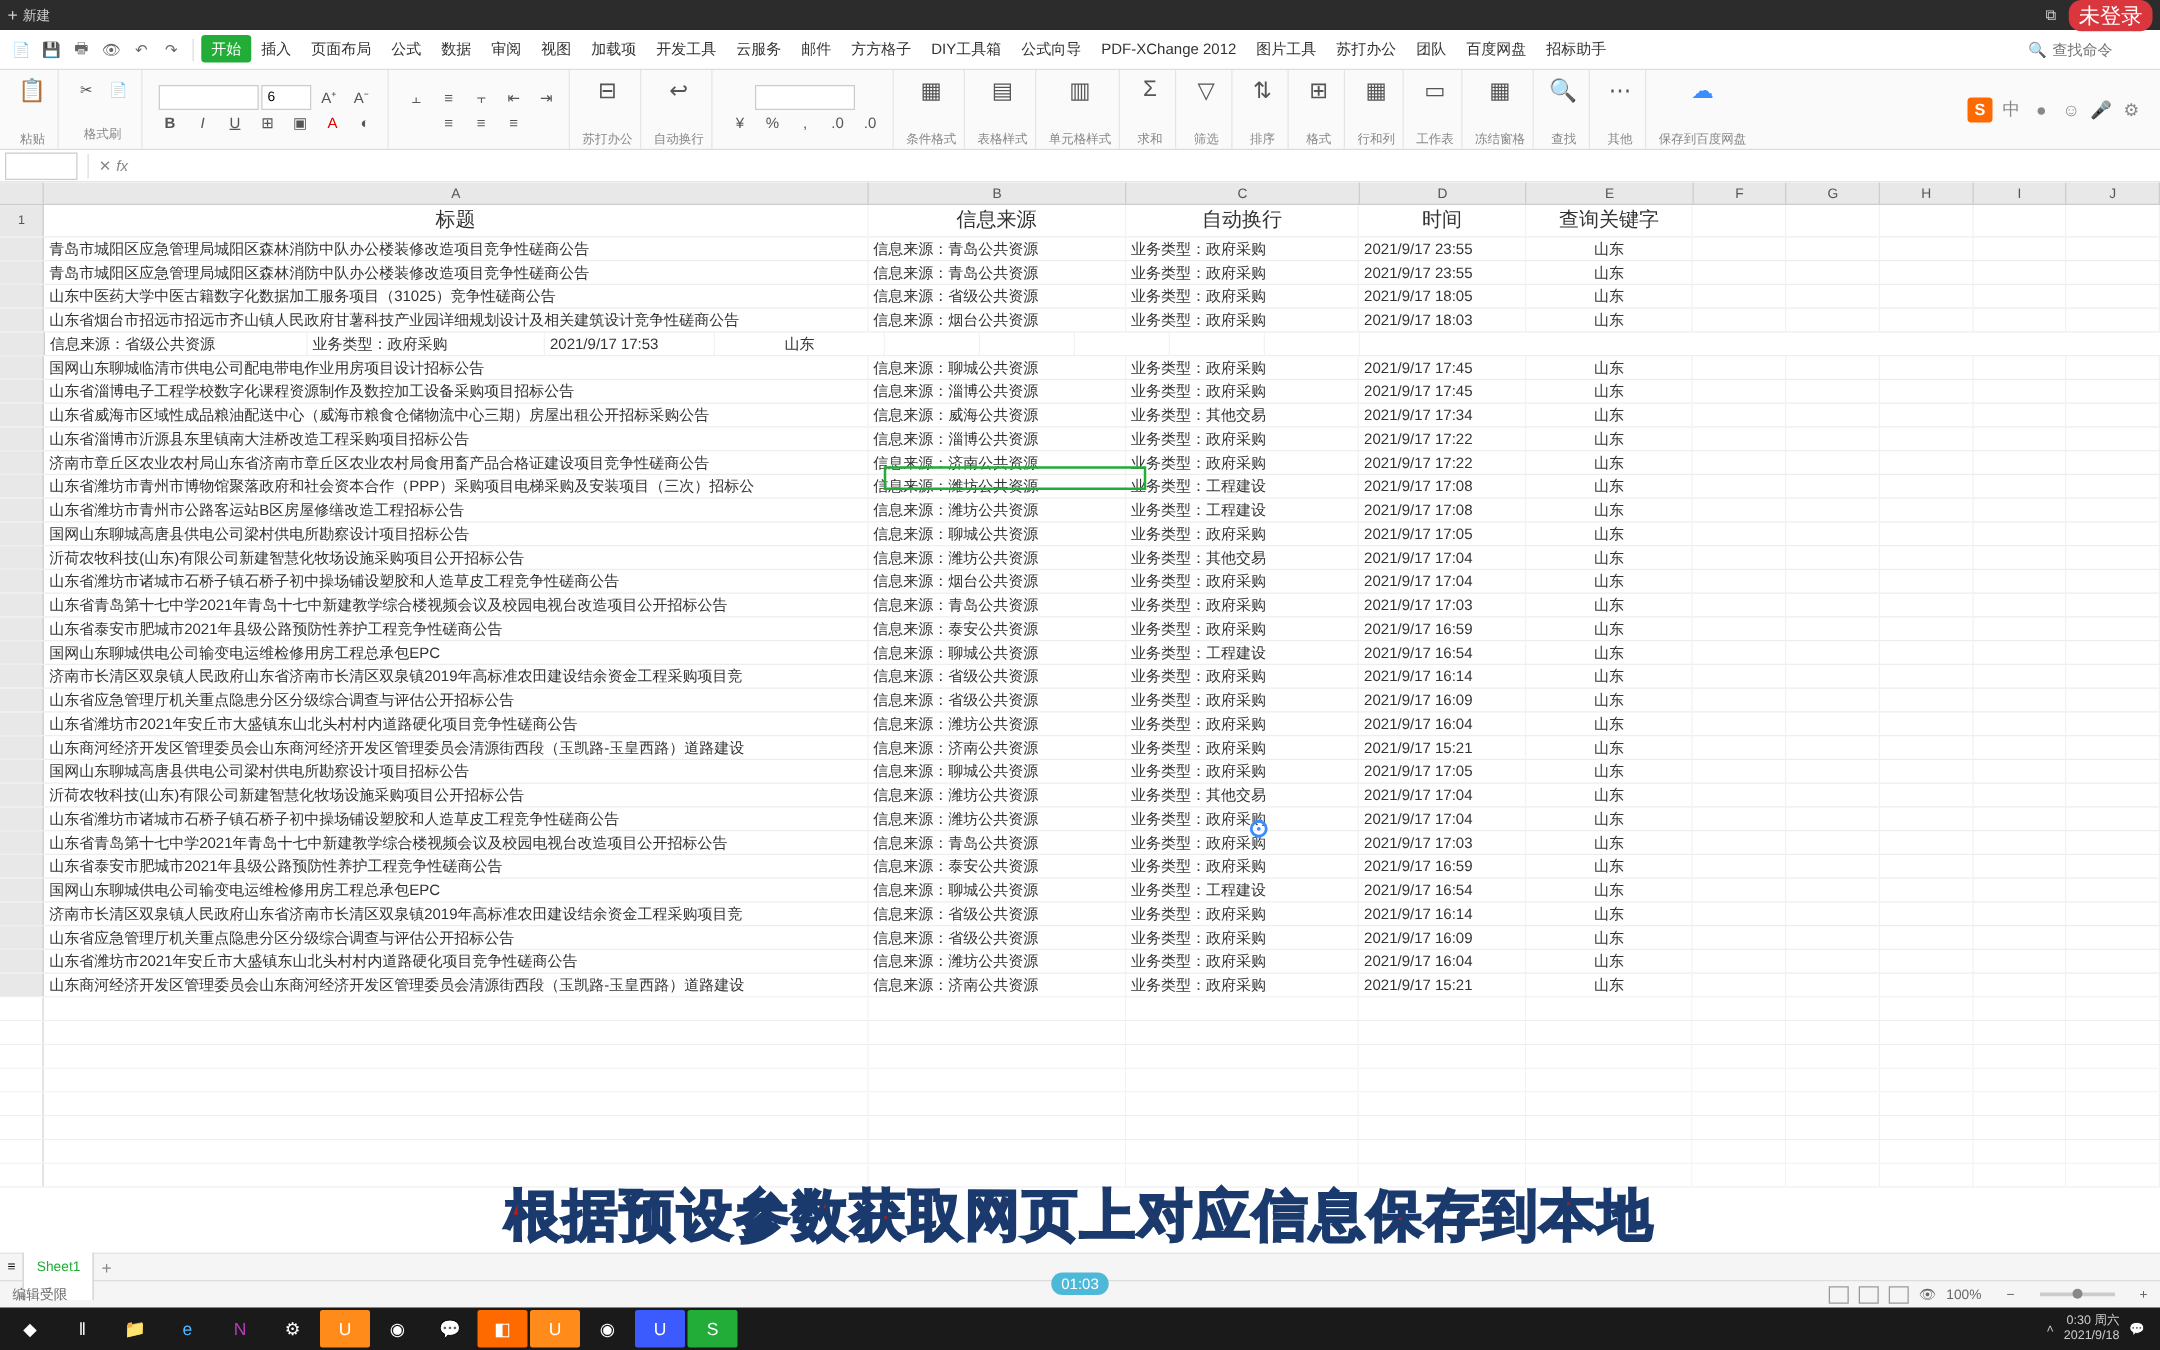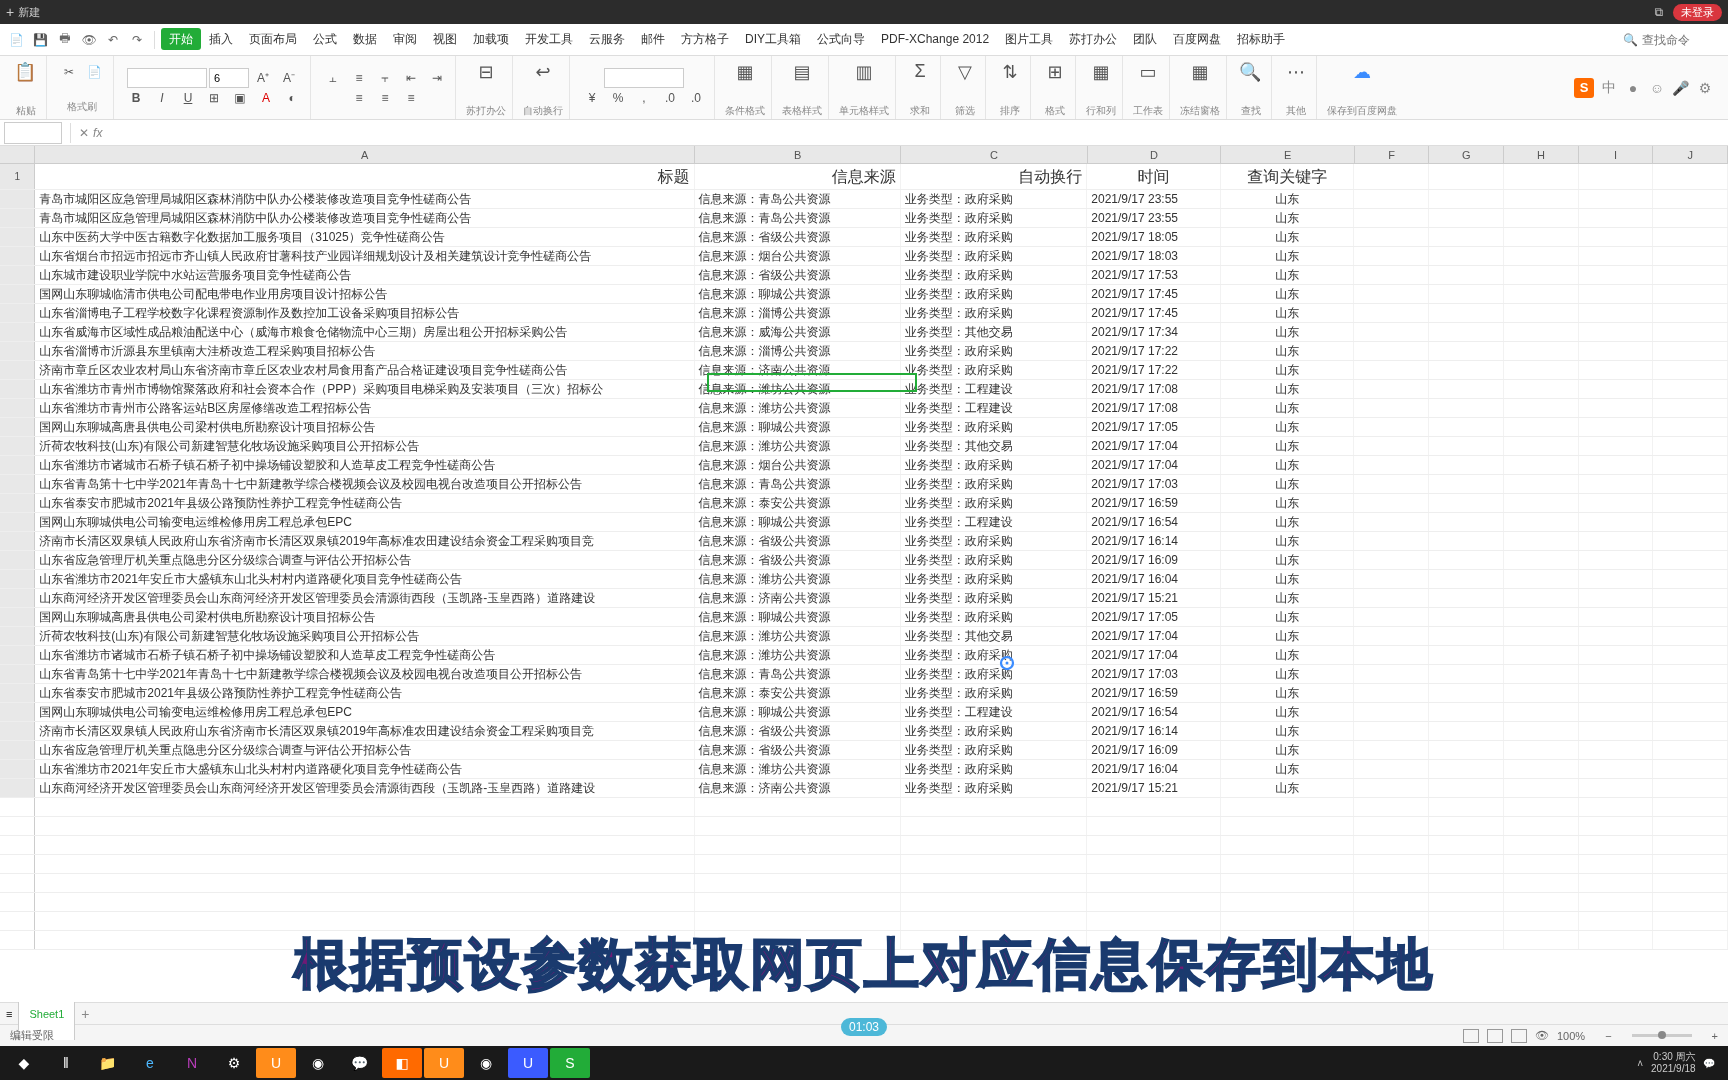--- a/index.html
+++ b/index.html
@@ -1,21 +1,21 @@
 <!DOCTYPE html>
 <html><head>
 <meta charset="utf-8">
 <style>
 *{margin:0;padding:0;box-sizing:border-box;font-family:"Microsoft YaHei",SimSun,sans-serif;}
 body{background:#f0f0f0;width:1728px;height:1080px;overflow:hidden;position:relative;}
 .titlebar{height:24px;background:#2c2c2c;display:flex;align-items:center;padding:0 6px;color:#ccc;font-size:11px;}
 .titlebar .newbtn{display:flex;align-items:center;gap:4px;}
 .titlebar .plus{font-size:14px;}
 .titlebar .right{margin-left:auto;display:flex;align-items:center;gap:10px;}
-.titlebar .login{background:#d9363e;color:#fff;padding:1px 8px;border-radius:10px;font-size:11px;}
+.titlebar .login{background:#d9363e;color:#fff;padding:1px 8px;border-radius:10px;font-size:17px;}
 .menubar{height:32px;background:#fff;border-bottom:1px solid #ddd;display:flex;align-items:center;padding:0 6px;gap:2px;font-size:12px;color:#333;}
 .menubar .icon-btn{width:22px;height:22px;display:flex;align-items:center;justify-content:center;color:#666;}
 .menubar .sep{width:1px;height:18px;background:#ddd;margin:0 4px;}
 .menubar .tab{padding:4px 8px;cursor:pointer;}
 .menubar .tab.active{background:#22ac38;color:#fff;border-radius:3px;}
 .menubar .search{margin-left:auto;display:flex;align-items:center;gap:4px;color:#888;font-size:12px;}
 .menubar .search input{border:none;outline:none;width:80px;font-size:12px;}
 .toolbar{height:64px;background:#fafafa;border-bottom:1px solid #ddd;display:flex;align-items:center;padding:0 6px;gap:4px;}
 .tb-group{display:flex;flex-direction:column;align-items:center;padding:0 6px;border-right:1px solid #e5e5e5;height:100%;justify-content:center;}
 .tb-group .lbl{font-size:10px;color:#888;margin-top:18px;}
@@ -36,27 +36,27 @@
 .col-headers{display:flex;height:18px;background:#e8e8e8;border-bottom:1px solid #ccc;}
 .corner{width:36px;border-right:1px solid #ccc;background:#e8e8e8;}
 .ch{border-right:1px solid #ccc;text-align:center;font-size:11px;color:#555;line-height:18px;}
 .chA{width:672px;}.chB{width:210px;}.chC{width:190px;}.chD{width:136px;}.chE{width:136px;}.chF{width:76px;}.chG{width:76px;}.chH{width:76px;}.chI{width:76px;}.chJ{width:76px;}
 .rows{height:calc(100% - 18px);overflow:hidden;}
 .row{display:flex;height:19px;border-bottom:1px solid #eee;}
 .row.hdr{height:26px;}
 .rh{width:36px;border-right:1px solid #ccc;background:#e8e8e8;font-size:10px;color:#555;text-align:center;line-height:19px;}
 .row.hdr .rh{line-height:26px;}
 .cell{border-right:1px solid #f2f2f2;font-size:12px;color:#333;padding:0 4px;white-space:nowrap;overflow:hidden;line-height:19px;}
-.row.hdr .cell{font-size:16px;line-height:26px;text-align:right;}
+.row.hdr .cell{font-size:16px;line-height:26px;text-align:center;}
 .cA{width:672px;}.cB{width:210px;}.cC{width:190px;}.cD{width:136px;}.cE{width:136px;text-align:center;}.cF{width:76px;}.cG{width:76px;}.cH{width:76px;}.cI{width:76px;}.cJ{width:76px;}
 .row.hdr .cD,.row.hdr .cE{text-align:center;}
 .row.empty .cell,.row.empty .rh{background:#fff;}
 .sel-cell{position:absolute;border:2px solid #22ac38;pointer-events:none;}
 .cursor-img{position:absolute;width:18px;height:18px;left:998px;top:508px;pointer-events:none;}
-.overlay-text{position:absolute;left:0;right:0;bottom:78px;text-align:center;font-size:55px;font-weight:bold;color:#701a75;-webkit-text-stroke:2px #1a3a6e;letter-spacing:2px;font-family:"Microsoft YaHei";}
+.overlay-text{position:absolute;left:0;right:0;bottom:78px;text-align:center;font-size:44px;font-weight:bold;color:#b91c1c;-webkit-text-stroke:2px #1a3a6e;letter-spacing:2px;font-family:"Microsoft YaHei";}
 .time-badge{position:absolute;left:50%;transform:translateX(-50%);bottom:44px;background:#4db8d8;color:#fff;font-size:12px;padding:2px 8px;border-radius:10px;}
 .sheet-tabs{height:22px;background:#f5f5f5;border-top:1px solid #ddd;display:flex;align-items:center;padding:0 6px;gap:6px;font-size:11px;}
 .sheet-tab{padding:20px 10px;background:#fff;border:1px solid #ccc;border-bottom:none;color:#22ac38;}
 .sheet-add{color:#888;font-size:14px;}
 .statusbar{height:22px;background:#f5f5f5;border-top:1px solid #ddd;display:flex;align-items:center;padding:0 10px;font-size:11px;color:#666;}
 .statusbar .right{margin-left:auto;display:flex;align-items:center;gap:8px;}
 .zoom-ctl{display:flex;align-items:center;gap:20px;}
 .zoom-bar{width:60px;height:3px;background:#ccc;position:relative;}
 .zoom-bar::after{content:"";position:absolute;width:8px;height:8px;background:#888;border-radius:50%;left:50%;top:-3px;transform:translateX(-50%);}
 .view-ic{width:16px;height:14px;border:1px solid #999;}
@@ -311,21 +311,20 @@
         <div class="cell cD">2021/9/17 18:03</div>
         <div class="cell cE">山东</div>
         <div class="cell cF"></div>
         <div class="cell cG"></div>
         <div class="cell cH"></div>
         <div class="cell cI"></div>
         <div class="cell cJ"></div>
       </div>
       <div class="row">
         <div class="rh"></div>
-        <div class="cell cA">山东城市建设职业学院中水站运营服务项目竞争性磋商公告</div>
         <div class="cell cB">信息来源：省级公共资源</div>
         <div class="cell cC">业务类型：政府采购</div>
         <div class="cell cD">2021/9/17 17:53</div>
         <div class="cell cE">山东</div>
         <div class="cell cF"></div>
         <div class="cell cG"></div>
         <div class="cell cH"></div>
         <div class="cell cI"></div>
         <div class="cell cJ"></div>
       </div>

